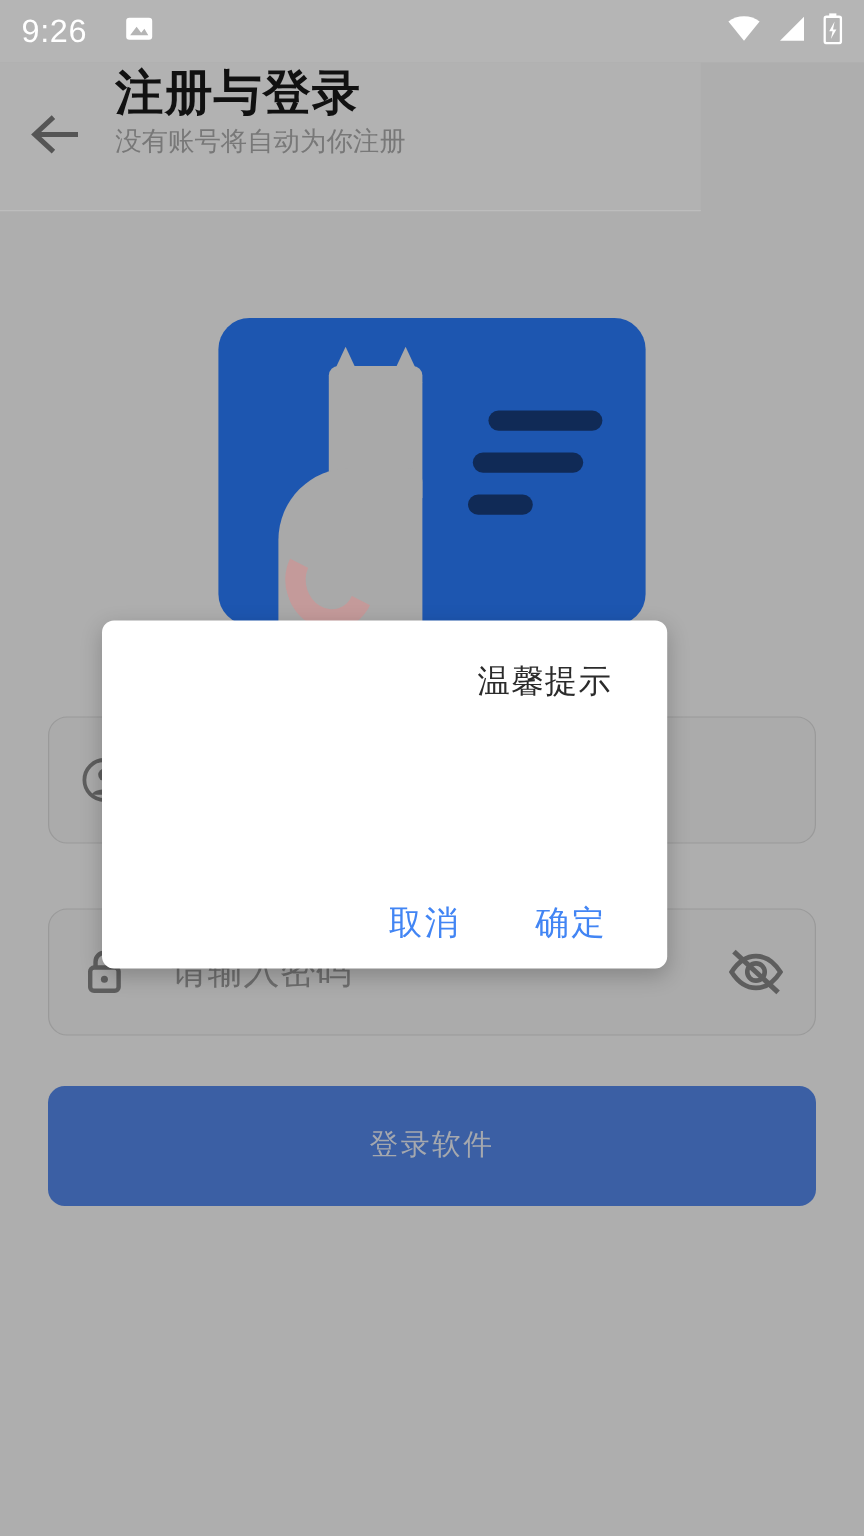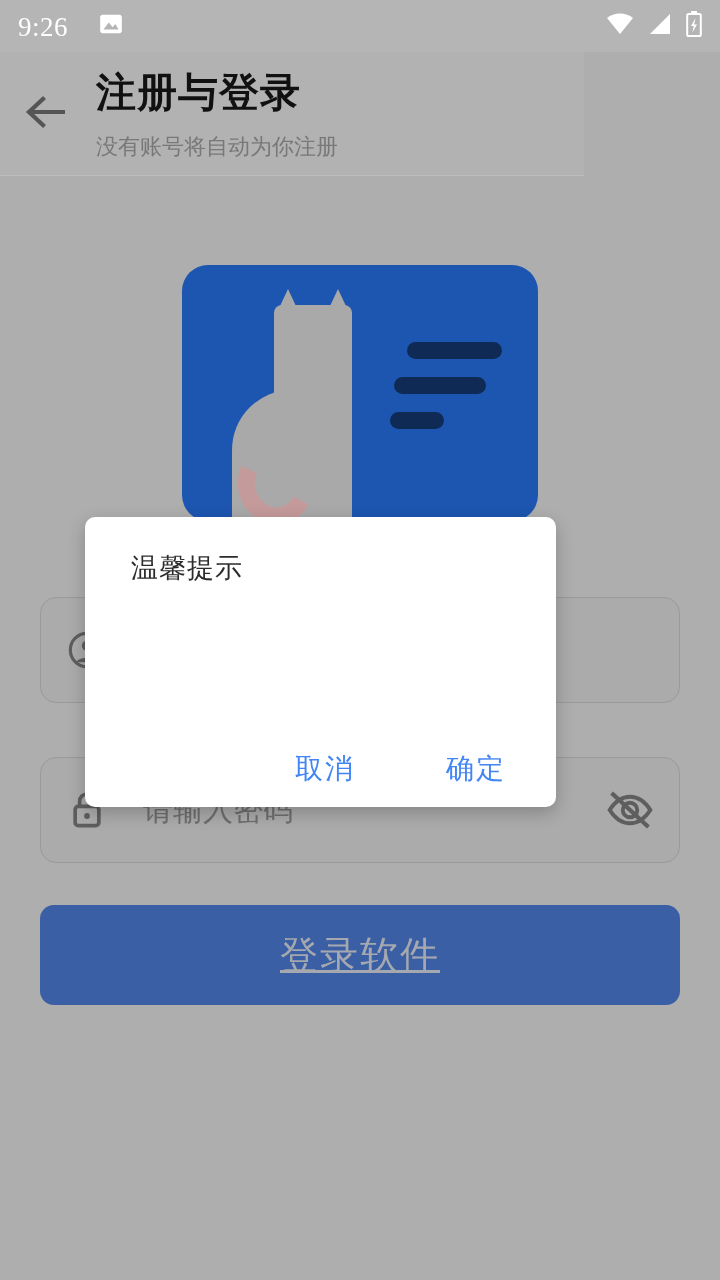--- a/index.html
+++ b/index.html
@@ -33,23 +33,22 @@
     width: 720px;
     height: 52px;
     display: flex;
     align-items: center;
     padding: 0 18px;
     background: #b5b5b5;
     z-index: 5;
   }
   #status-left {
     display: flex;
-    align-items: flex-end;
+    align-items: center;
     gap: 30px;
-    font-family: Liberation Serif, serif;
   }
   #clock {
     color: #ffffff;
     font-size: 27px;
     letter-spacing: 0.5px;
     line-height: 1;
   }
   .sb-icon { display: block; }
   #status-right {
     margin-left: auto;
@@ -60,21 +59,21 @@
 
   
   #header {
     position: absolute;
     top: 52px; left: 0;
     width: 584px;
     height: 124px;
     background: #b2b2b2;
     border-bottom: 1px solid #bdbdbd;
     display: flex;
-    align-items: center;
+    align-items: flex-start;
     z-index: 4;
   }
   #back-button {
     width: 96px;
     height: 124px;
     display: flex;
     align-items: center;
     justify-content: center;
     flex: 0 0 auto;
   }
@@ -88,21 +87,21 @@
     font-size: 40px;
     font-weight: bold;
     color: #111111;
     line-height: 1.12;
     letter-spacing: 1px;
   }
   #page-subtitle {
     font-size: 22px;
     color: #787878;
     line-height: 1.35;
-    margin-top: 17px;
+    margin-top: 2px;
   }
 
   
   #content {
     position: absolute;
     top: 177px; left: 0;
     width: 720px;
     height: 1136px;
     background: #aeaeae;
     z-index: 2;
@@ -238,25 +237,24 @@
     height: 100px;
     border-radius: 14px;
     background: #3b5fa4;
     display: flex;
     align-items: center;
     justify-content: center;
     border: none;
     width: calc(100% - 80px);
   }
   #login-button-label {
-    font-size: 38px;
+    font-size: 24px;
     color: #a5a8ae;
     letter-spacing: 2px;
     line-height: 1;
-    text-decoration: underline;
   }
 
   
   #scrim {
     position: absolute;
     inset: 0;
     background: rgba(0, 0, 0, 0.0);
     z-index: 8;
   }
 
@@ -267,20 +265,21 @@
     top: 517px;
     width: 471px;
     min-height: 290px;
     background: #ffffff;
     border-radius: 10px;
     z-index: 10;
     box-shadow: 0 6px 18px rgba(0,0,0,0.22);
     display: flex;
     flex-direction: column;
     padding: 34px 0 12px 0;
+    align-items: flex-end;
   }
   #dialog-title {
     font-size: 27px;
     color: #2b2b2b;
     padding: 0 46px;
     line-height: 1.3;
     letter-spacing: 1px;
   }
   #dialog-message {
     font-size: 27px;
@@ -299,21 +298,20 @@
   }
   .dialog-btn {
     font-size: 28px;
     color: #4285f4;
     background: none;
     border: none;
     letter-spacing: 2px;
     line-height: 1;
     font-family: inherit;
     cursor: pointer;
-    margin-left: 29px;
   }
 </style>
 </head>
 <body>
 
 <div id="screen">
 
   <div id="status-bar">
     <div id="status-left">
       <span id="clock">9:26</span>

